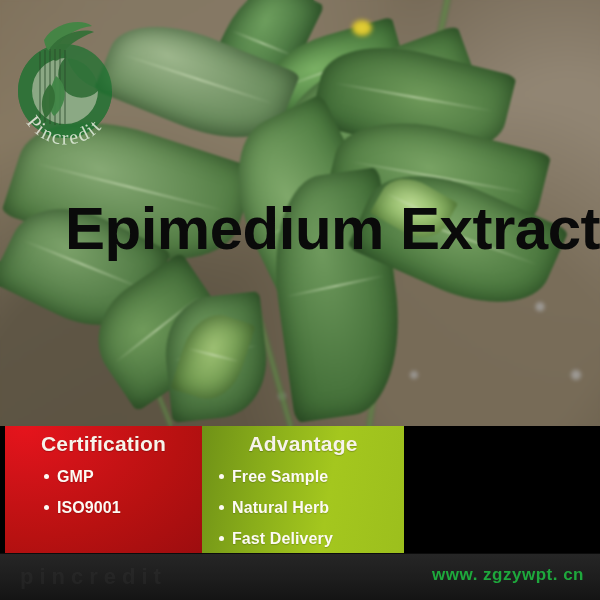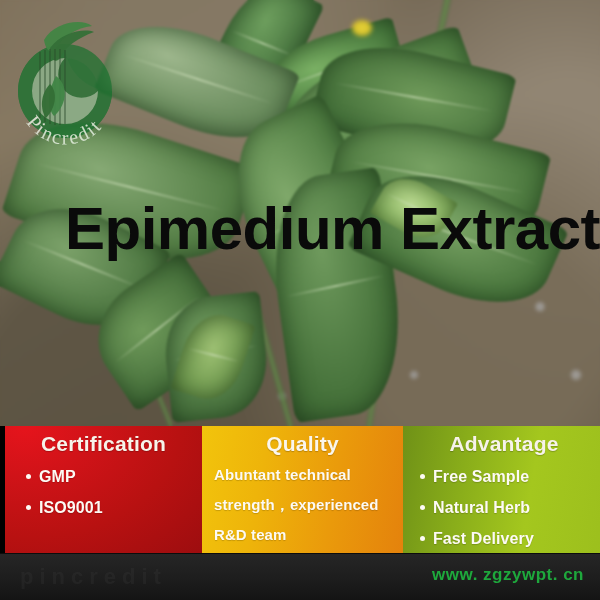--- a/index.html
+++ b/index.html
@@ -123,21 +123,21 @@
     font-size:21px;
     font-weight:700;
     line-height:26px;
     letter-spacing:.2px;
     text-shadow:0 1px 1px rgba(0,0,0,.22);
   }
   .panel-title.quality-title { color:#fbf6ec; }
   .panel-list {
     list-style:none;
     margin-top:4px;
-    padding-left:34px;
+    padding-left:52px;
     color:#fdfaf4;
     font-size:16px;
     font-weight:700;
     line-height:31px;
     letter-spacing:.1px;
     text-shadow:0 1px 1px rgba(0,0,0,.18);
   }
   .panel.advantage .panel-list { padding-left:30px; }
   .panel-list li { position:relative; }
   .panel-list li .bullet {
@@ -286,28 +286,20 @@
   <div id="panels">
 
     <div class="panel cert">
       <div class="panel-title">Certification</div>
       <ul class="panel-list">
         <li><span class="bullet"></span><span>GMP</span></li>
         <li><span class="bullet"></span><span>ISO9001</span></li>
       </ul>
     </div>
 
-    <div class="panel quality">
-      <div class="panel-title quality-title">Quality</div>
-      <div class="panel-lines">
-        <div>Abuntant technical</div>
-        <div>strength，experienced</div>
-        <div>R&amp;D team</div>
-      </div>
-    </div>
 
     <div class="panel advantage">
       <div class="panel-title">Advantage</div>
       <ul class="panel-list">
         <li><span class="bullet"></span><span>Free Sample</span></li>
         <li><span class="bullet"></span><span>Natural Herb</span></li>
         <li><span class="bullet"></span><span>Fast Delivery</span></li>
       </ul>
     </div>
   </div>

